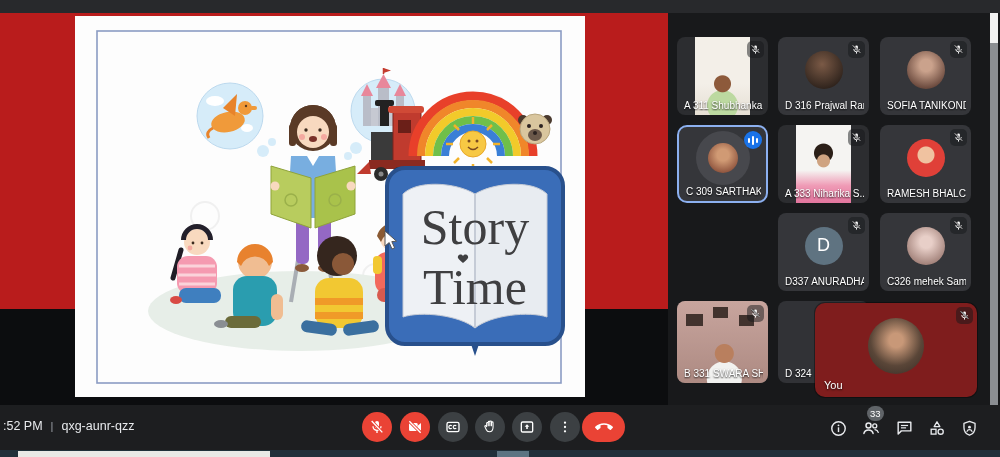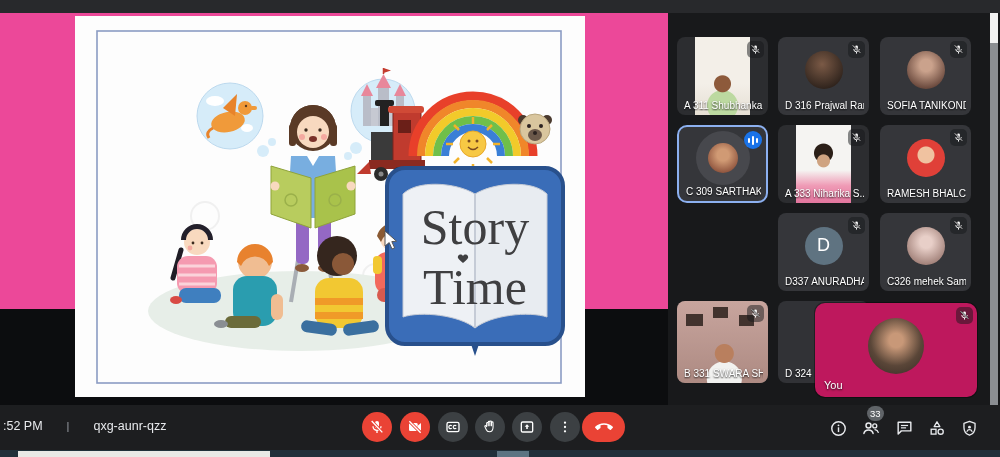--- a/index.html
+++ b/index.html
@@ -1,21 +1,21 @@
 <!DOCTYPE html>
 <html><head>
 <meta charset="utf-8">
 <style>
   html,body{margin:0;padding:0;background:#000;}
   *{box-sizing:border-box;}
   .app{position:relative;width:1000px;height:457px;background:#0c0d0f;overflow:hidden;
        font-family:"Liberation Sans",sans-serif;}
   
   .top-strip{position:absolute;left:0;top:0;width:1000px;height:13px;background:#28292c;}
-  .share-area{position:absolute;left:0;top:13px;width:668px;height:296px;background:#ec4899;}
+  .share-area{position:absolute;left:0;top:13px;width:668px;height:296px;background:#b91c1c;}
   .right-panel{position:absolute;left:668px;top:13px;width:332px;height:392px;background:#18191b;}
   .toolbar{position:absolute;left:0;top:405px;width:1000px;height:45px;background:#1d1e20;}
   .bottom-strip{position:absolute;left:0;top:450px;width:1000px;height:7px;background:#20303a;}
   .bottom-strip .seg-white{position:absolute;left:18px;top:1px;width:252px;height:6px;background:#e9e9e6;}
   .bottom-strip .seg-gray{position:absolute;left:497px;top:1px;width:32px;height:6px;background:#5c7482;}
   
   .scrollbar{position:absolute;left:990px;top:13px;width:8px;height:437px;background:#8b8e92;}
   .scrollbar .thumb{position:absolute;left:0;top:0;width:8px;height:30px;background:#f2f2f2;}
   
   .slide{position:absolute;left:75px;top:3px;width:510px;height:381px;background:#fdfdfd;}
@@ -64,28 +64,28 @@
      radial-gradient(circle at 82% 16%,#ead9c4 0 20px,rgba(0,0,0,0) 21px),
      linear-gradient(135deg,#d77fc0,#a8478f 60%,#8f3a78);}
   .vis4{background:
      radial-gradient(circle at 52% 64%,#b97f5e 0 9px,rgba(0,0,0,0) 10px),
      radial-gradient(circle at 52% 95%,#f2f2f0 0 17px,rgba(0,0,0,0) 18px),
      linear-gradient(#42332e,#42332e) 12% 18%/17px 12px no-repeat,
      linear-gradient(#42332e,#42332e) 48% 8%/15px 11px no-repeat,
      linear-gradient(#42332e,#42332e) 82% 20%/15px 11px no-repeat,
      linear-gradient(#c8a59e,#ad8a82);}
   
-  .you-tile{position:absolute;left:815px;top:303px;width:162px;height:94px;background:#be185d;
+  .you-tile{position:absolute;left:815px;top:303px;width:162px;height:94px;background:#7f1d1d;
             border-radius:10px;z-index:4;box-shadow:0 0 0 1px rgba(0,0,0,.35);}
   .you-tile .av{width:56px;height:56px;top:46%;
      background:radial-gradient(circle at 50% 40%,#c89878 16%,#5a4638 58%,#352a24);}
   .you-tile .nm{position:absolute;left:9px;bottom:6px;font-size:11px;color:#fff;
             text-shadow:0 1px 2px rgba(0,0,0,.9);}
   
-  .tb-left{position:absolute;left:3px;top:14px;display:flex;align-items:center;gap:24px;
+  .tb-left{position:absolute;left:3px;top:14px;display:flex;align-items:center;gap:8px;
            color:#e8eaed;font-size:12.5px;}
   .tb-left .sep{color:#9aa0a6;font-size:11px;}
   .btn{position:absolute;top:7px;width:30px;height:30px;border-radius:50%;background:#3c4043;
        display:flex;align-items:center;justify-content:center;}
   .btn.red{background:#ea4335;}
   .b-mic{left:362px}.b-cam{left:400px}.b-cc{left:438px}.b-hand{left:475px}
   .b-present{left:512px}.b-more{left:550px}
   .b-end{position:absolute;left:582px;top:7px;width:43px;height:30px;border-radius:15px;
          background:#ea4335;display:flex;align-items:center;justify-content:center;}
   .ric{position:absolute;top:12px;width:22px;height:22px;display:flex;align-items:center;justify-content:center;}

